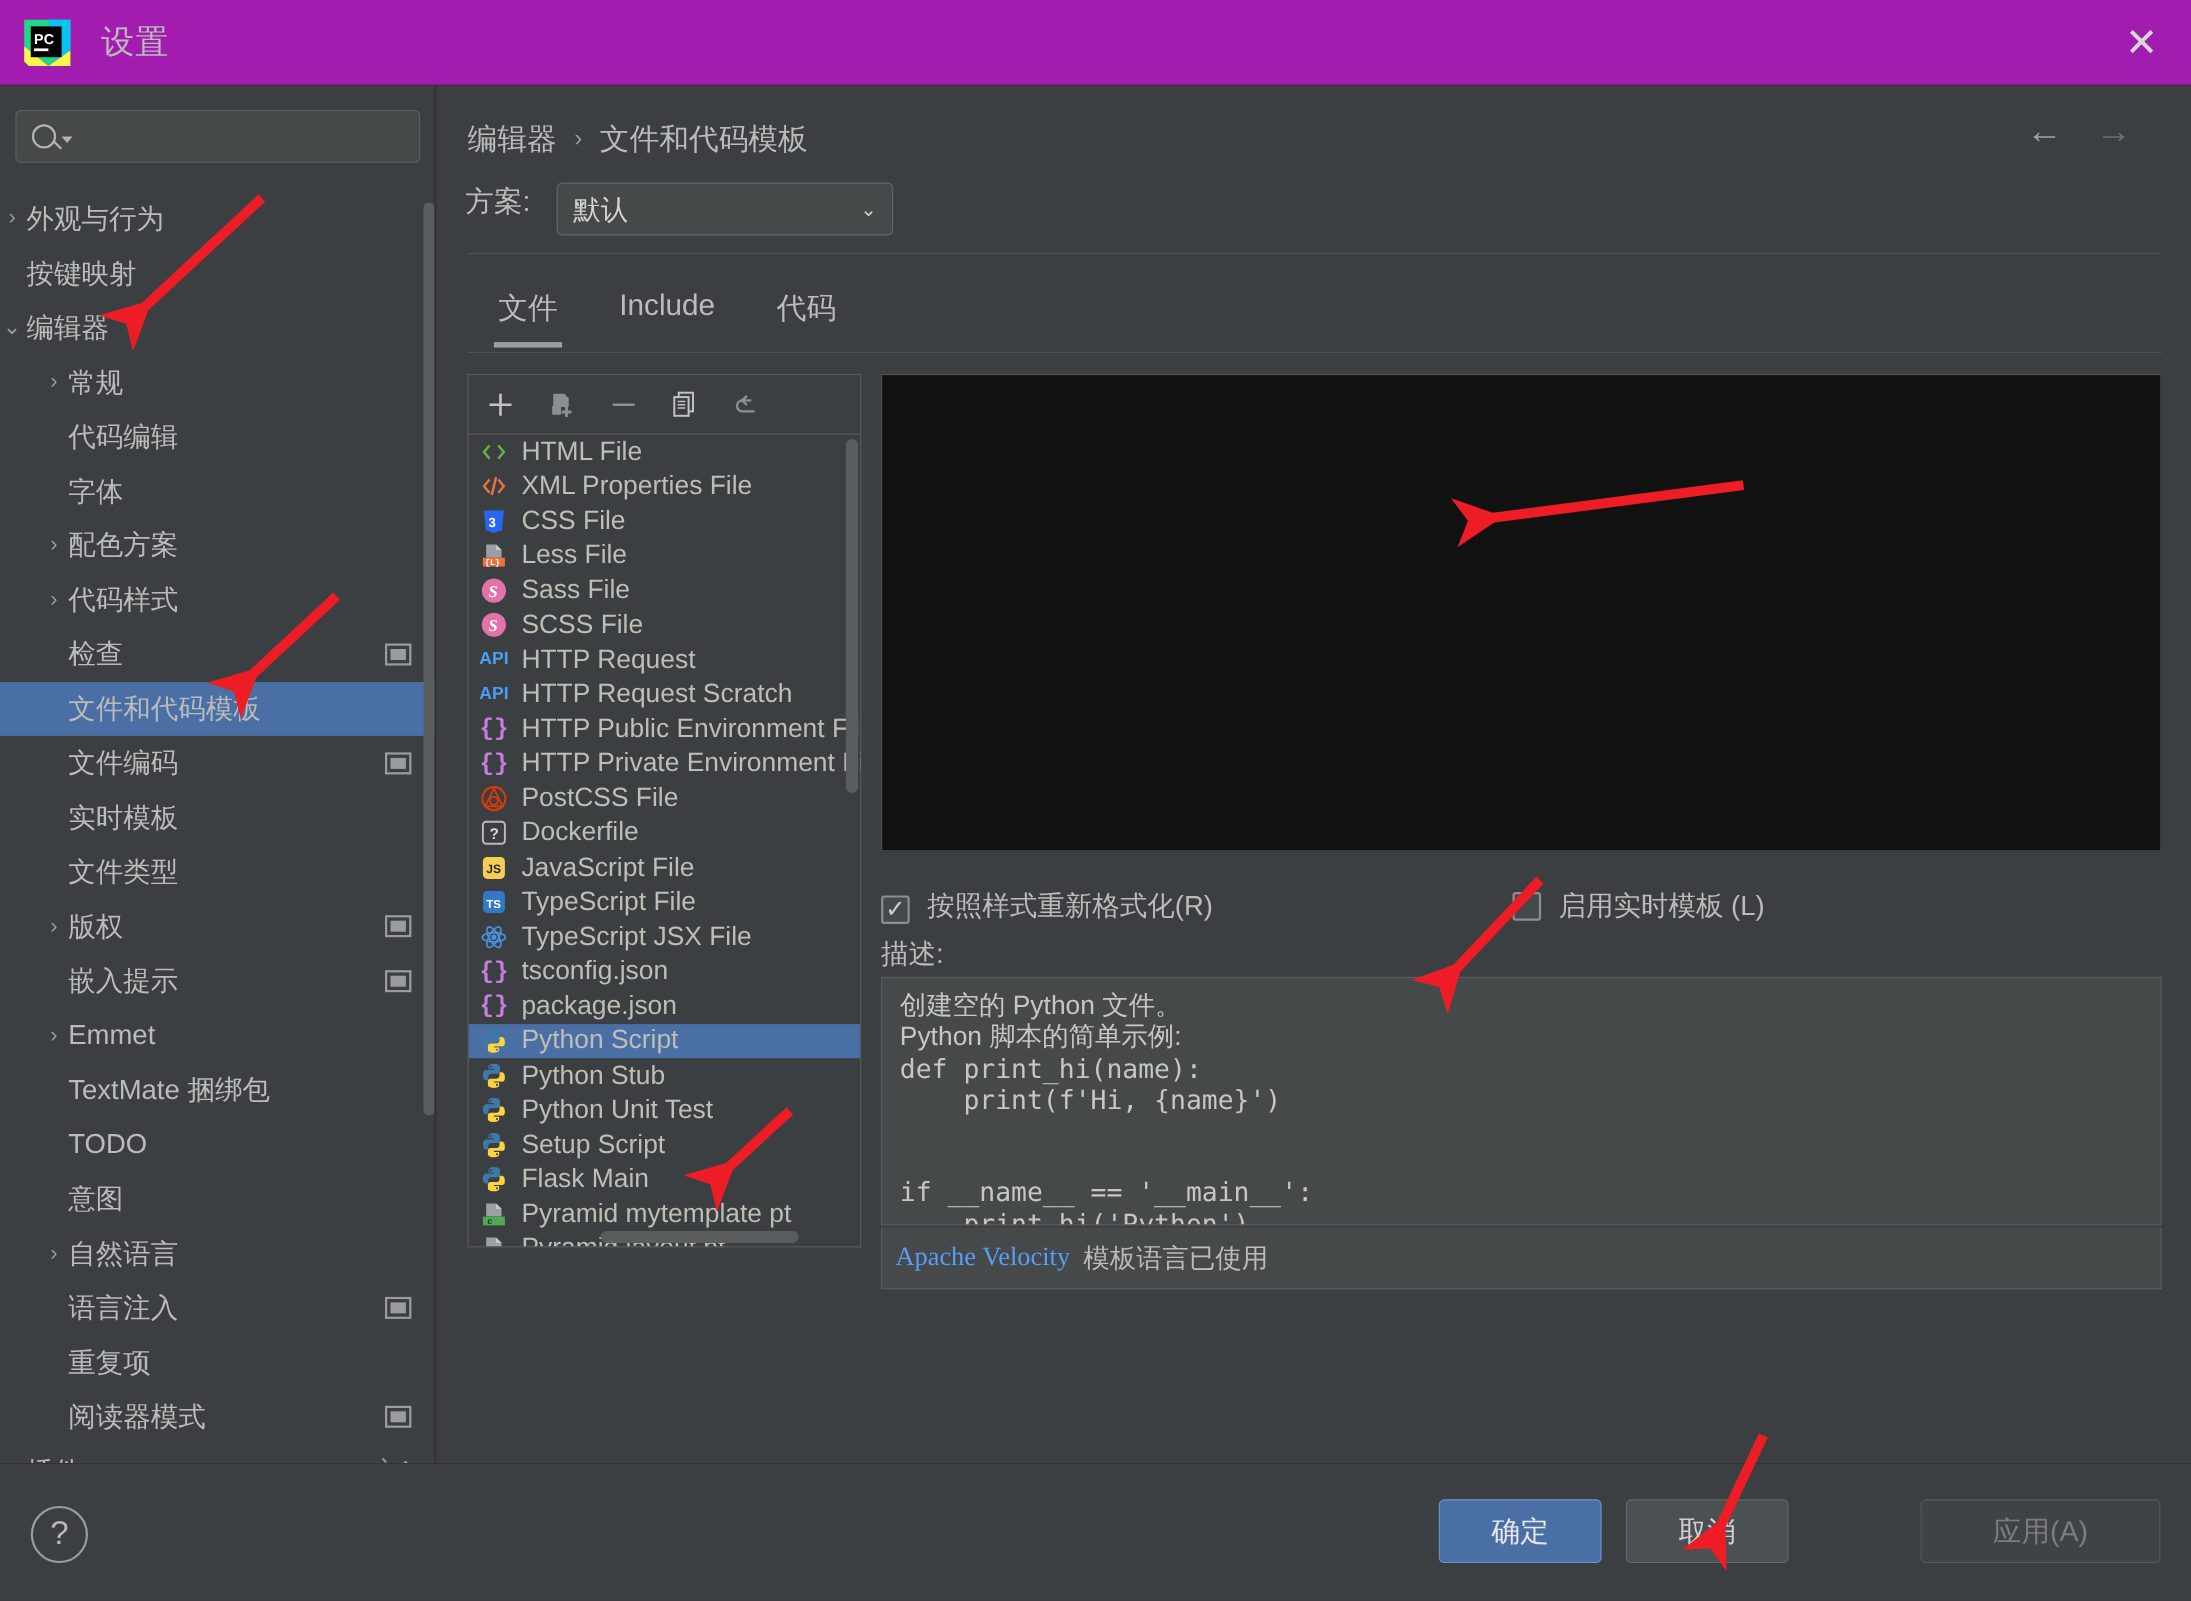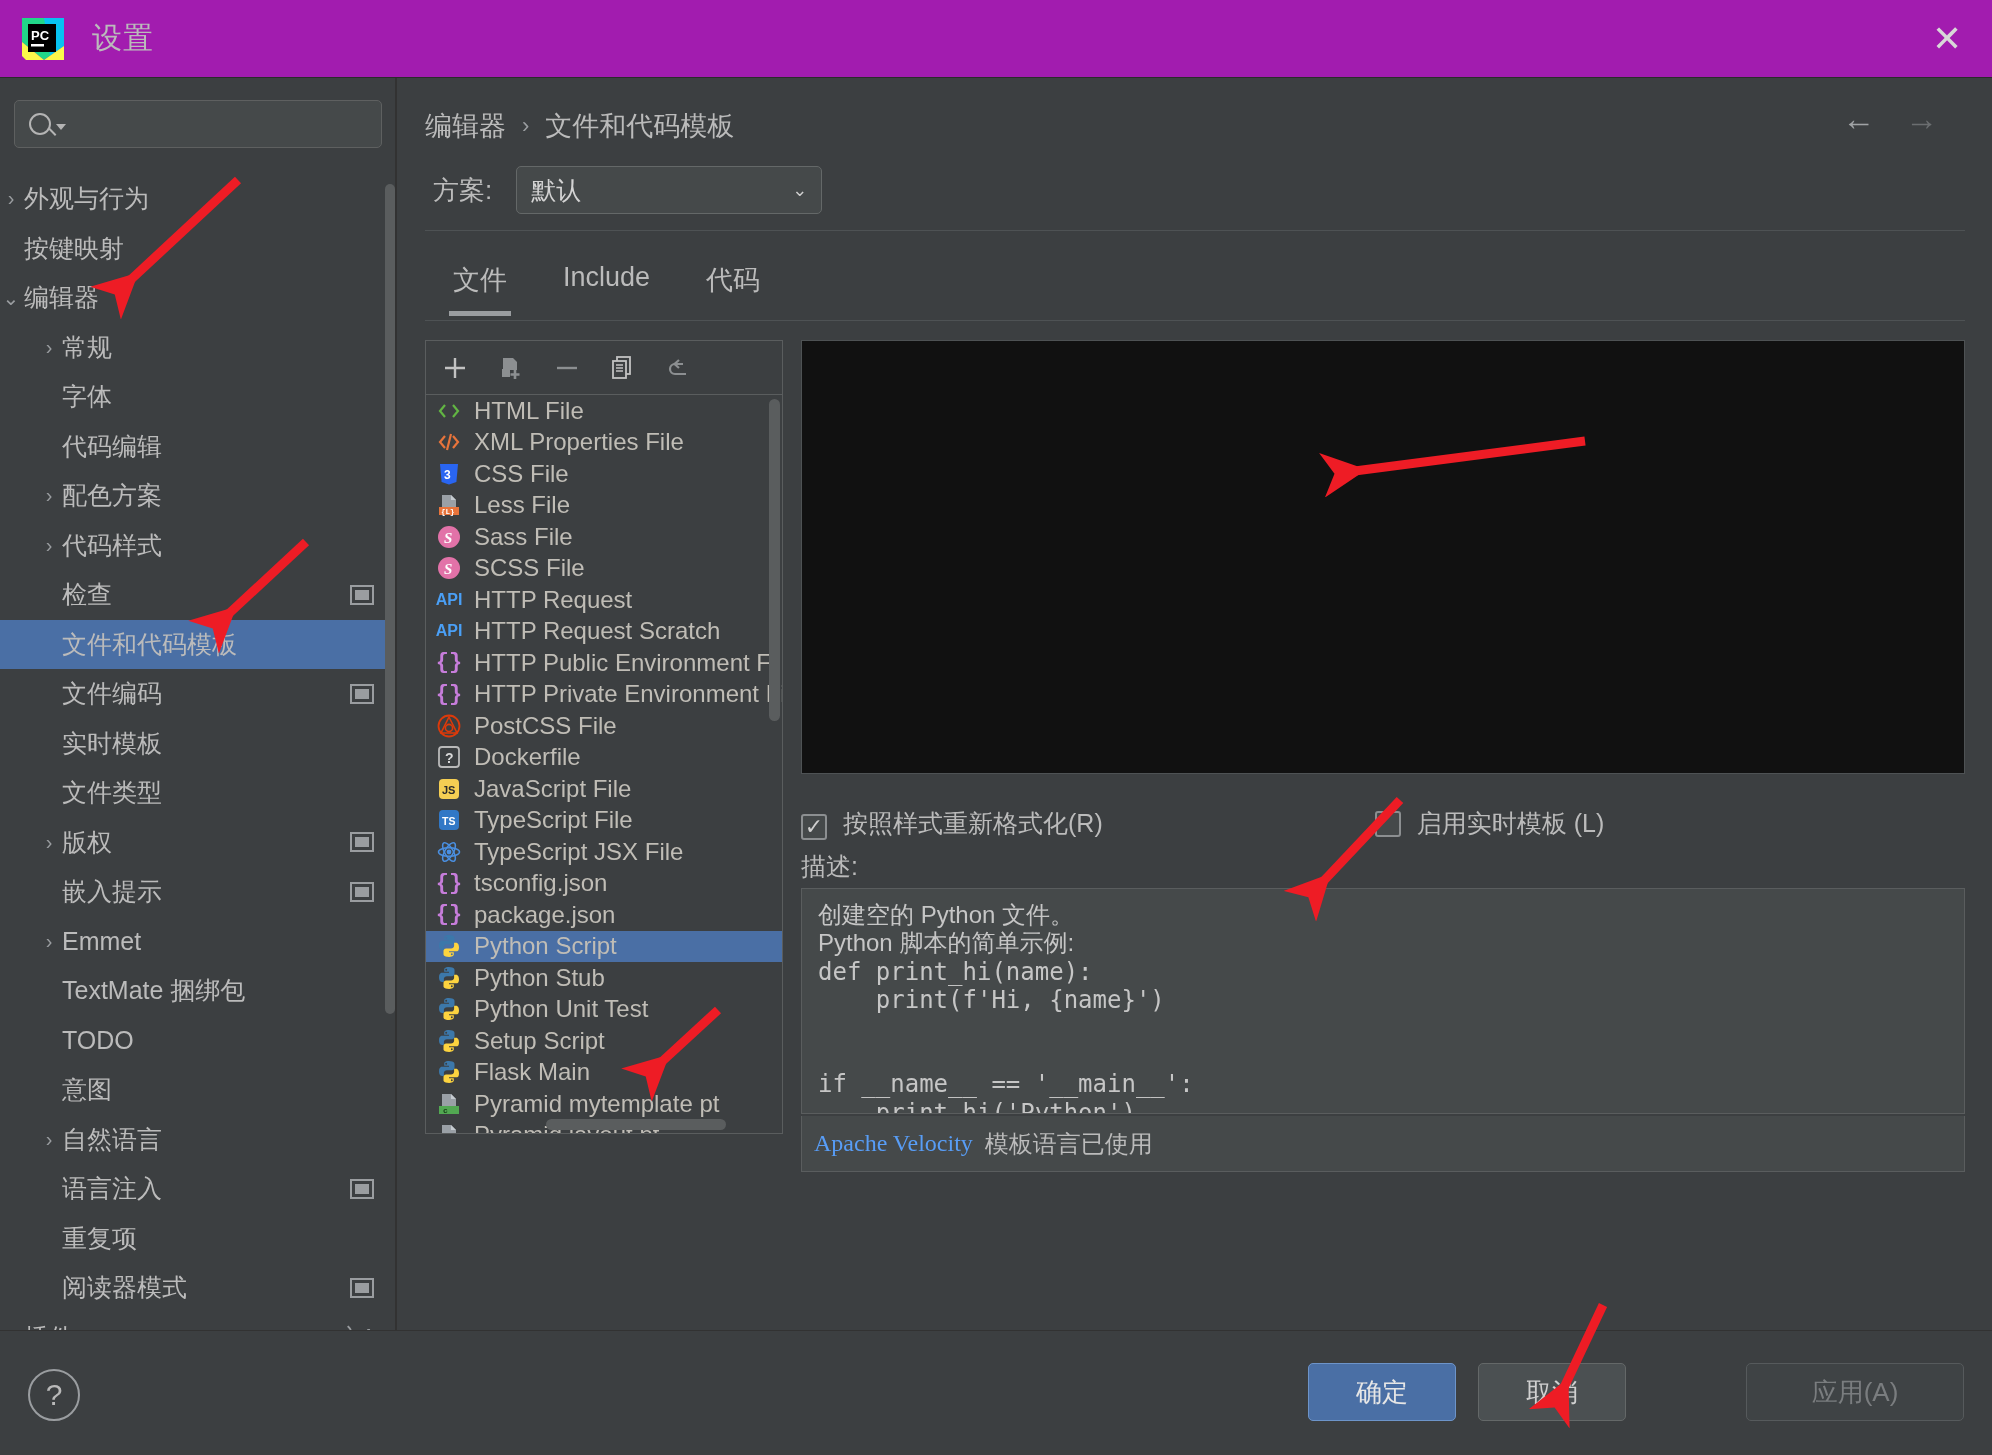--- a/index.html
+++ b/index.html
@@ -81,21 +81,21 @@
   .main { position: absolute; left: 397px; top: 78px; width: 1595px; height: 1252px; background: #3c3f41; }
   .breadcrumb {
     position: absolute; left: 28px; top: 30px; font-size: 27px; color: #bbbbbb;
     display: flex; align-items: center; gap: 16px;
   }
   .bc-sep { color: #9a9da0; font-size: 22px; }
   .nav-arrows { position: absolute; right: 54px; top: 24px; display: flex; gap: 30px; }
   .nav-arrows div { font-size: 33px; color: #a0a3a5; cursor: pointer; line-height: 1; }
   .nav-arrows div.disabled { color: #6b6e70; }
 
-  .scheme-row { position: absolute; left: 36px; top: 88px; display: flex; align-items: center; }
+  .scheme-row { position: absolute; left: 26px; top: 88px; display: flex; }
   .scheme-label { font-size: 26px; color: #bbbbbb; margin-right: 24px; }
   .scheme-select {
     width: 306px; height: 48px; background: #45494a; border: 1px solid #646868; border-radius: 5px;
     display: flex; align-items: center; padding: 0 14px; color: #d3d3d3; font-size: 25px;
     justify-content: space-between; cursor: pointer;
   }
   .chev { font-size: 18px; color: #cfcfcf; }
   .hr-top { position: absolute; left: 28px; top: 152px; width: 1540px; height: 1px; background: #4e5254; }
 
   .tabs { position: absolute; left: 28px; top: 170px; display: flex; }
@@ -223,25 +223,25 @@
         <div class="tree-item ind0">
           <span class="tw">⌄</span>
           <span class="lbl">编辑器</span>
         </div>
         <div class="tree-item ind1">
           <span class="tw">›</span>
           <span class="lbl">常规</span>
         </div>
         <div class="tree-item ind1">
           <span class="tw"></span>
+          <span class="lbl">代码编辑</span>
+        </div>
+        <div class="tree-item ind1">
+          <span class="tw"></span>
           <span class="lbl">字体</span>
-        </div>
-        <div class="tree-item ind1">
-          <span class="tw"></span>
-          <span class="lbl">代码编辑</span>
         </div>
         <div class="tree-item ind1">
           <span class="tw">›</span>
           <span class="lbl">配色方案</span>
         </div>
         <div class="tree-item ind1">
           <span class="tw">›</span>
           <span class="lbl">代码样式</span>
         </div>
         <div class="tree-item ind1">

